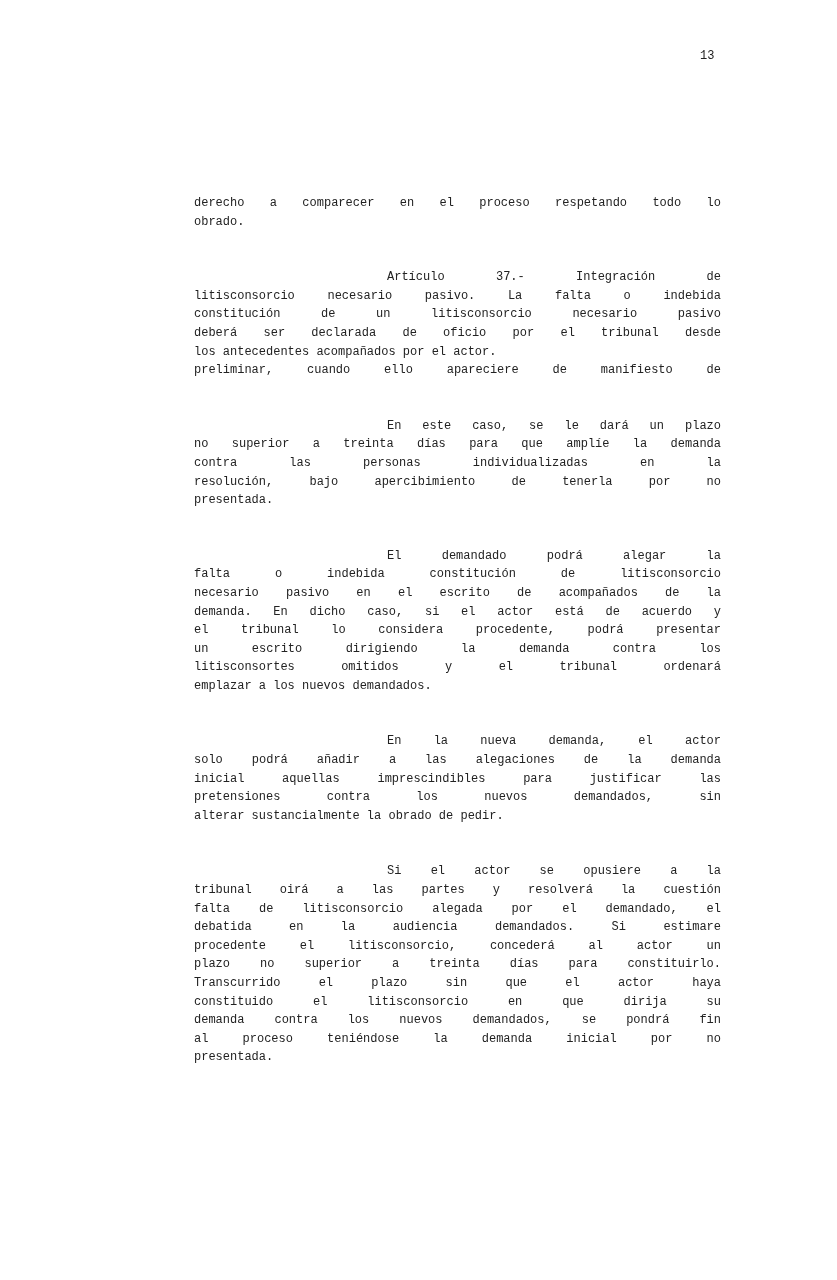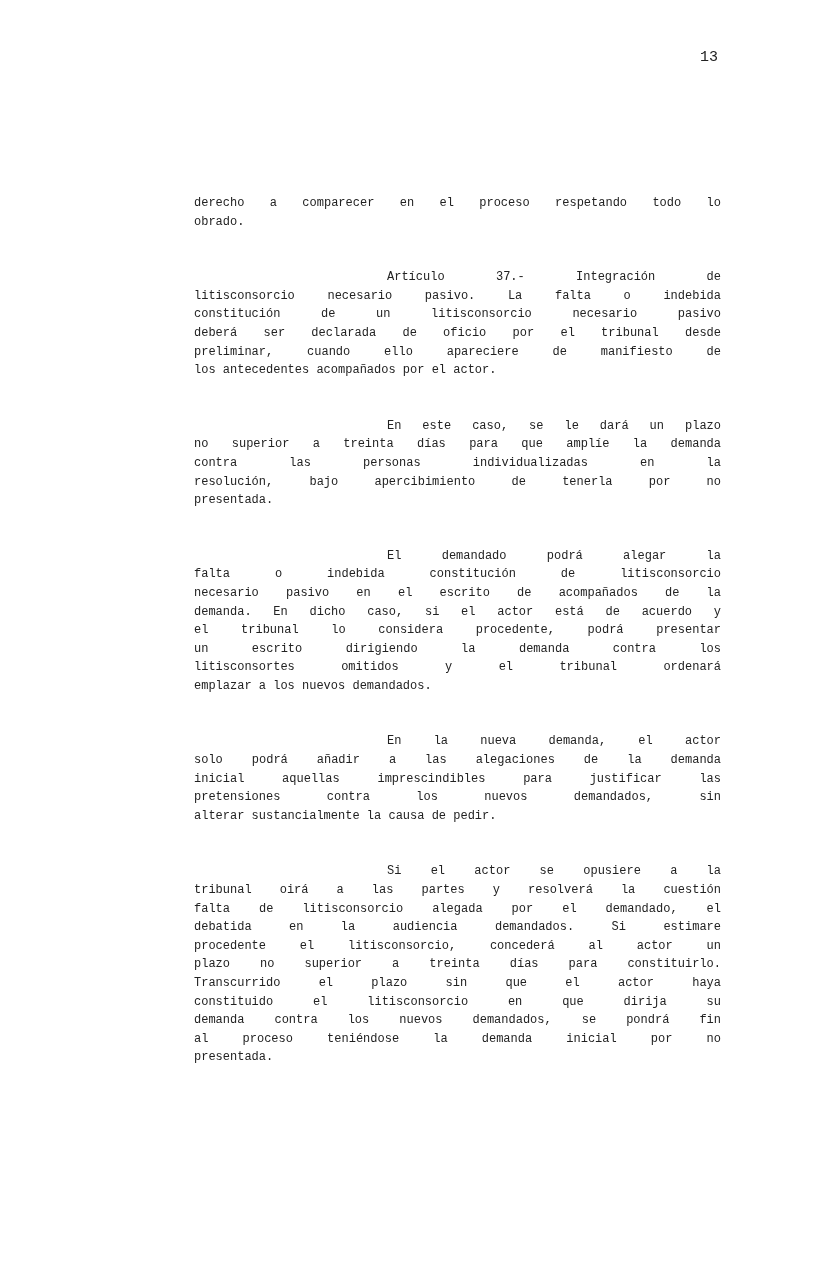--- a/index.html
+++ b/index.html
@@ -1,18 +1,18 @@
 <!DOCTYPE html>
 <html><head>
 <meta charset="utf-8">
 <style>
   html, body { margin: 0; padding: 0; background: #ffffff; }
   body { width: 837px; height: 1280px; position: relative; overflow: hidden;
          font-family: "Liberation Mono", "DejaVu Sans Mono", monospace; color: #222; }
-  .page-number { position: absolute; top: 49px; left: 700px; font-size: 15px; }
+  .page-number { position: absolute; top: 49px; left: 700px; font-size: 12px; }
   .body-text { position: absolute; left: 194px; top: 194px; width: 527px; font-size: 12px; }
   .para { margin: 0 0 37px 0; }
   .line { display: block; height: 18.6px; line-height: 18.6px; white-space: nowrap; text-align: justify; text-align-last: justify; }
   .line.last { text-align-last: left; }
   .line.first-indent { padding-left: 193px; }
 </style>
 </head>
 <body>
 
 <div class="page-number">13</div>
@@ -21,22 +21,22 @@
   <div class="para">
     <span class="line">derecho a comparecer en el proceso respetando todo lo</span>
     <span class="line last">obrado.</span>
   </div>
 
   <div class="para">
     <span class="line first-indent">Artículo 37.- Integración de</span>
     <span class="line">litisconsorcio necesario pasivo. La falta o indebida</span>
     <span class="line">constitución de un litisconsorcio necesario pasivo</span>
     <span class="line">deberá ser declarada de oficio por el tribunal desde</span>
+    <span class="line last">los antecedentes acompañados por el actor.</span>
     <span class="line">preliminar, cuando ello apareciere de manifiesto de</span>
-    <span class="line last">los antecedentes acompañados por el actor.</span>
   </div>
 
   <div class="para">
     <span class="line first-indent">En este caso, se le dará un plazo</span>
     <span class="line">no superior a treinta días para que amplíe la demanda</span>
     <span class="line">contra las personas individualizadas en la</span>
     <span class="line">resolución, bajo apercibimiento de tenerla por no</span>
     <span class="line last">presentada.</span>
   </div>
 
@@ -49,21 +49,21 @@
     <span class="line">un escrito dirigiendo la demanda contra los</span>
     <span class="line">litisconsortes omitidos y el tribunal ordenará</span>
     <span class="line last">emplazar a los nuevos demandados.</span>
   </div>
 
   <div class="para">
     <span class="line first-indent">En la nueva demanda, el actor</span>
     <span class="line">solo podrá añadir a las alegaciones de la demanda</span>
     <span class="line">inicial aquellas imprescindibles para justificar las</span>
     <span class="line">pretensiones contra los nuevos demandados, sin</span>
-    <span class="line last">alterar sustancialmente la causa de pedir.</span>
+    <span class="line last">alterar sustancialmente la obrado de pedir.</span>
   </div>
 
   <div class="para">
     <span class="line first-indent">Si el actor se opusiere a la</span>
     <span class="line">tribunal oirá a las partes y resolverá la cuestión</span>
     <span class="line">falta de litisconsorcio alegada por el demandado, el</span>
     <span class="line">debatida en la audiencia demandados. Si estimare</span>
     <span class="line">procedente el litisconsorcio, concederá al actor un</span>
     <span class="line">plazo no superior a treinta días para constituirlo.</span>
     <span class="line">Transcurrido el plazo sin que el actor haya</span>

